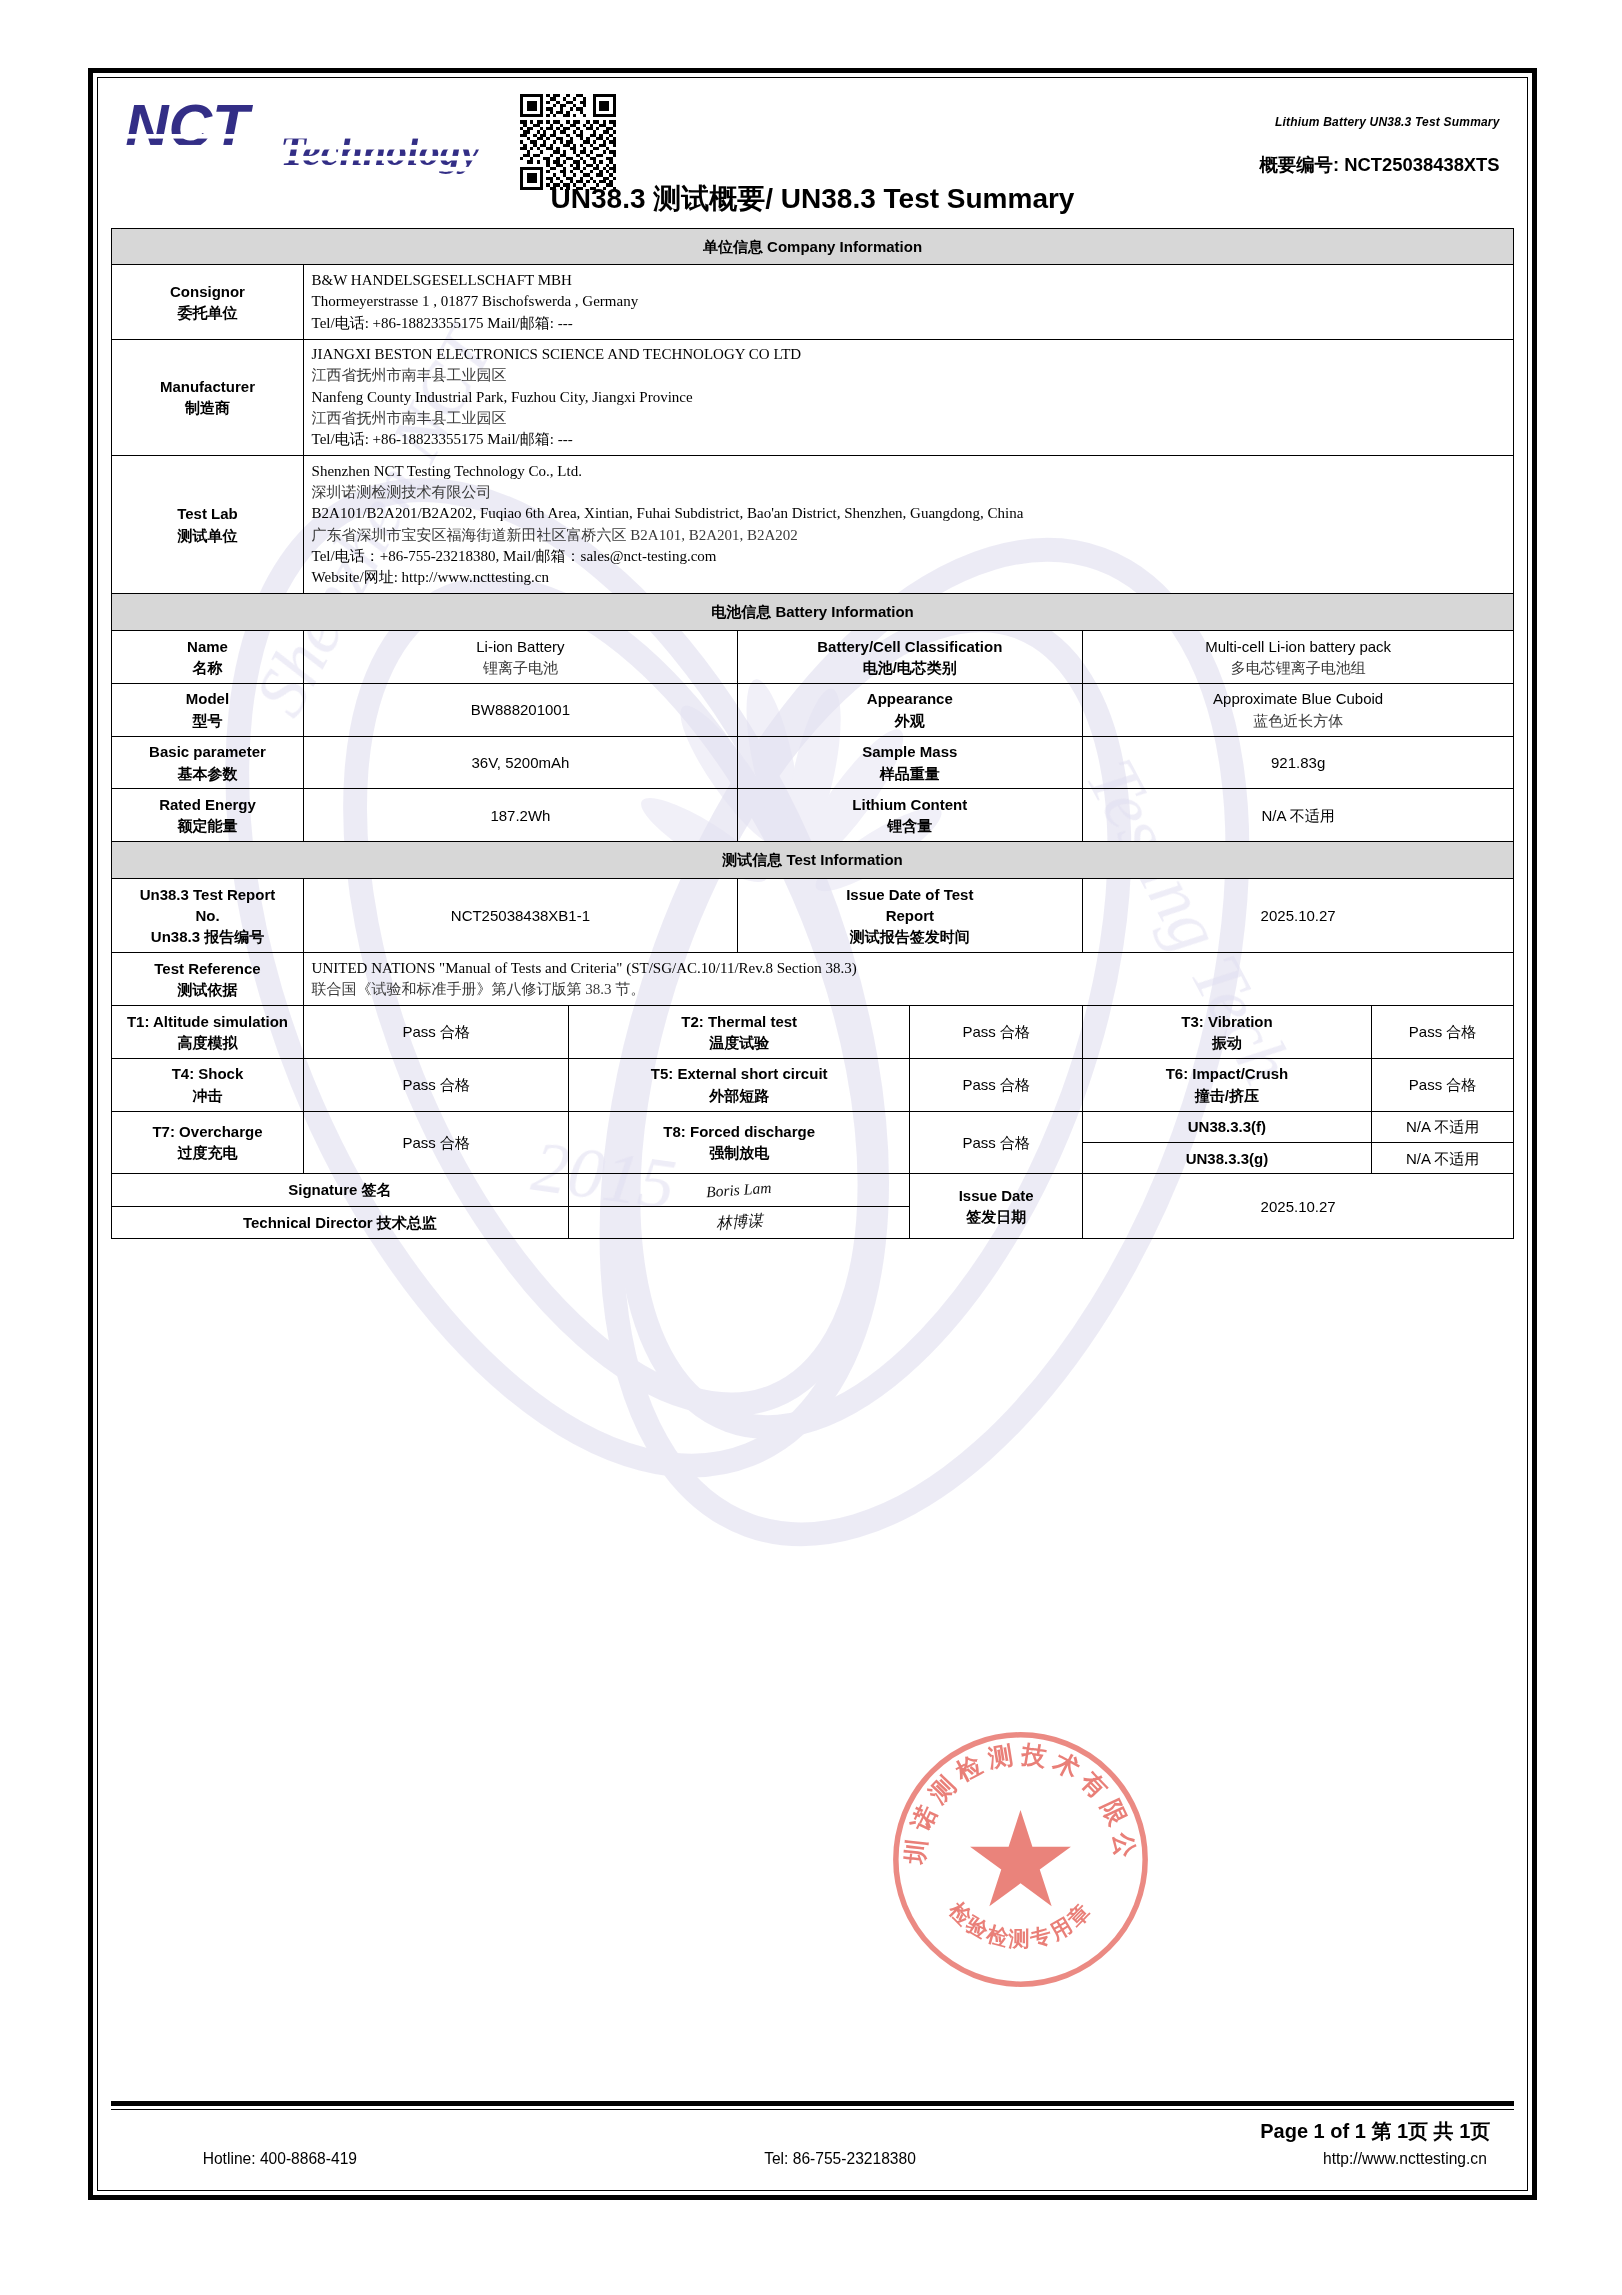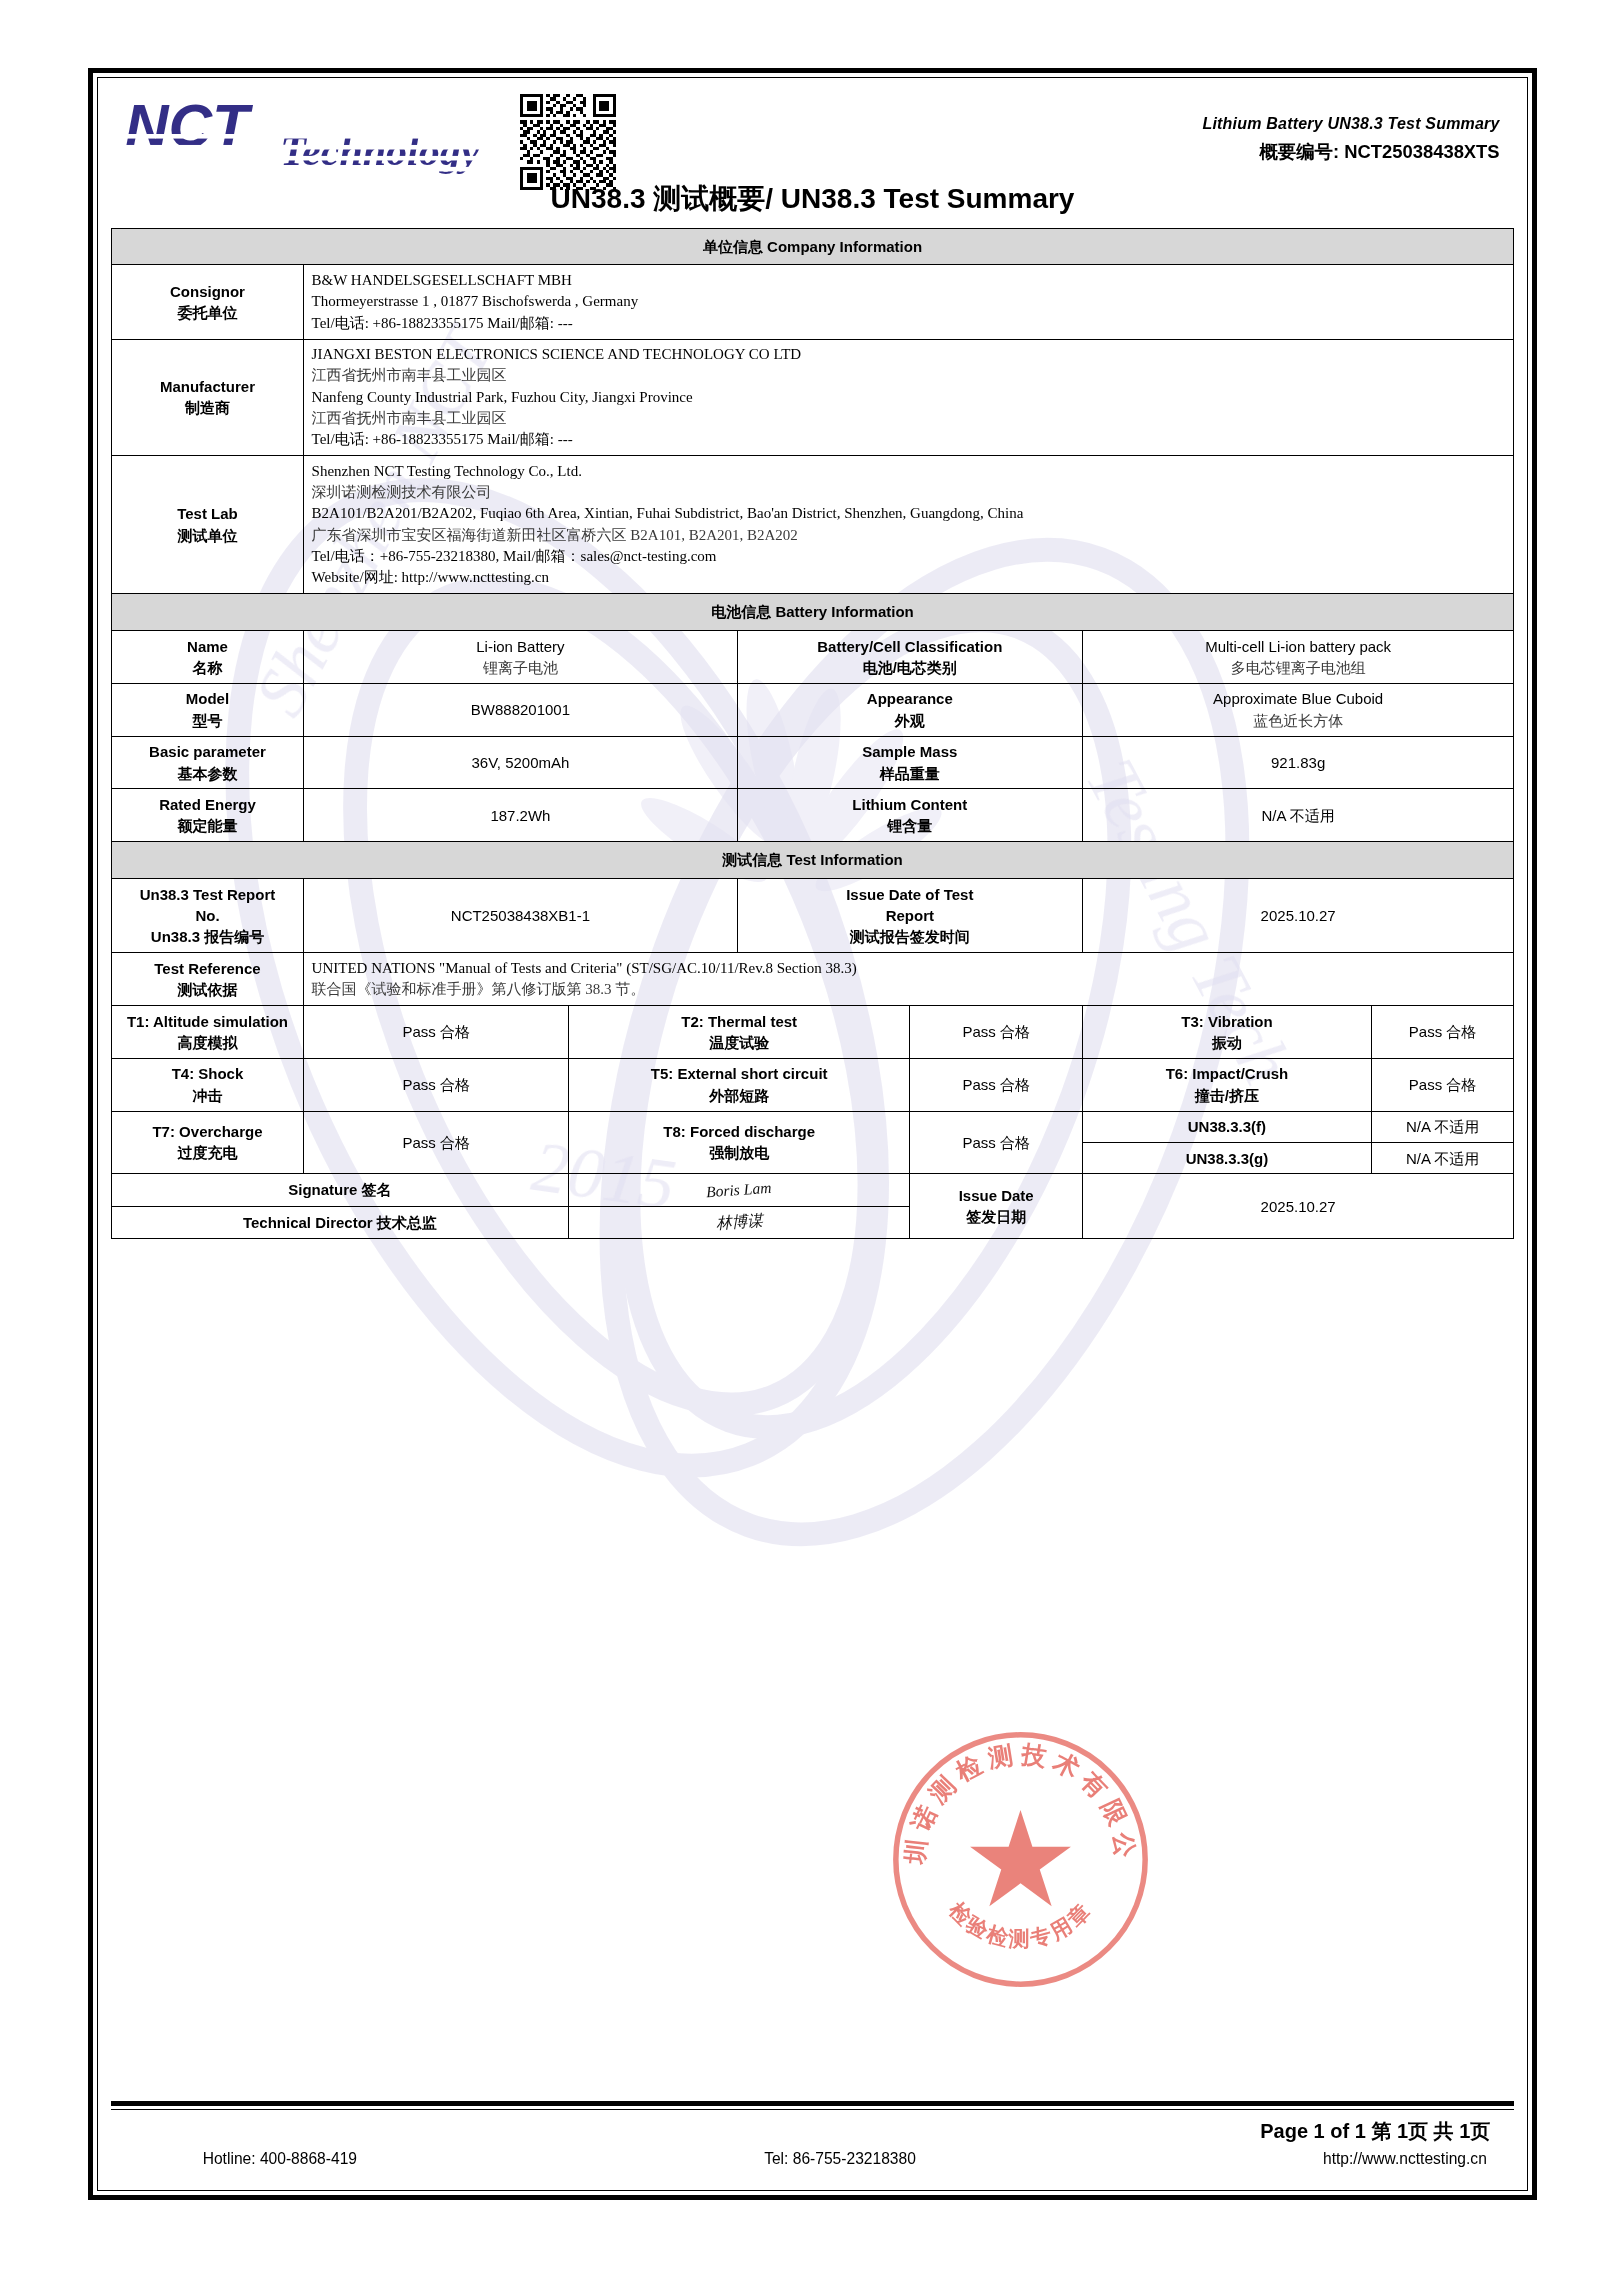--- a/index.html
+++ b/index.html
@@ -46,26 +46,26 @@
   .qr { width: 96px; height: 96px; display:block; }
 
   .head-right {
     flex: 1;
     text-align: right;
     padding-right: 9.2px;
     padding-top: 24px;
   }
   .head-title {
     font-style: italic; font-weight: bold;
-    font-size: 16px; letter-spacing: 0.2px;
+    font-size: 12px; letter-spacing: 0.2px;
     white-space: nowrap;
   }
   .head-sub {
     font-weight: bold; font-size: 18.4px;
-    margin-top: 6px; white-space: nowrap;
+    margin-top: 23px; white-space: nowrap;
   }
 
   
   .doc-title {
     text-align: center;
     font-size: 28px;
     font-weight: bold;
     padding: 5.5px 0 9.2px 0;
     position: relative; z-index: 4;
   }

